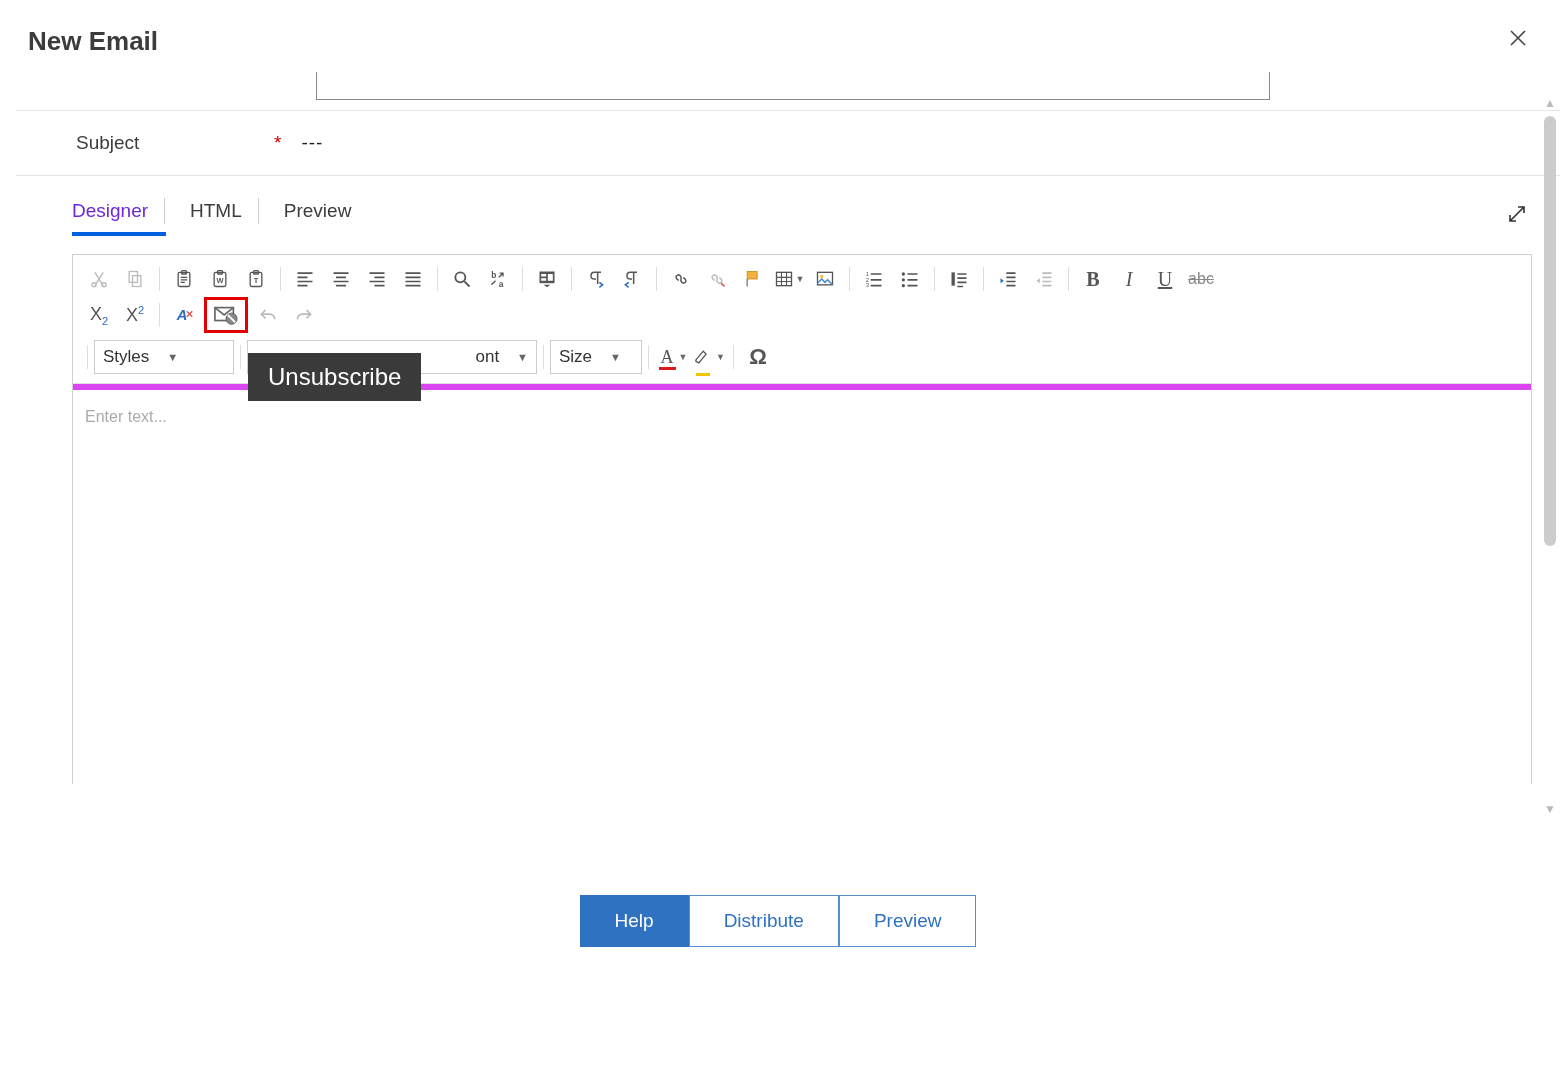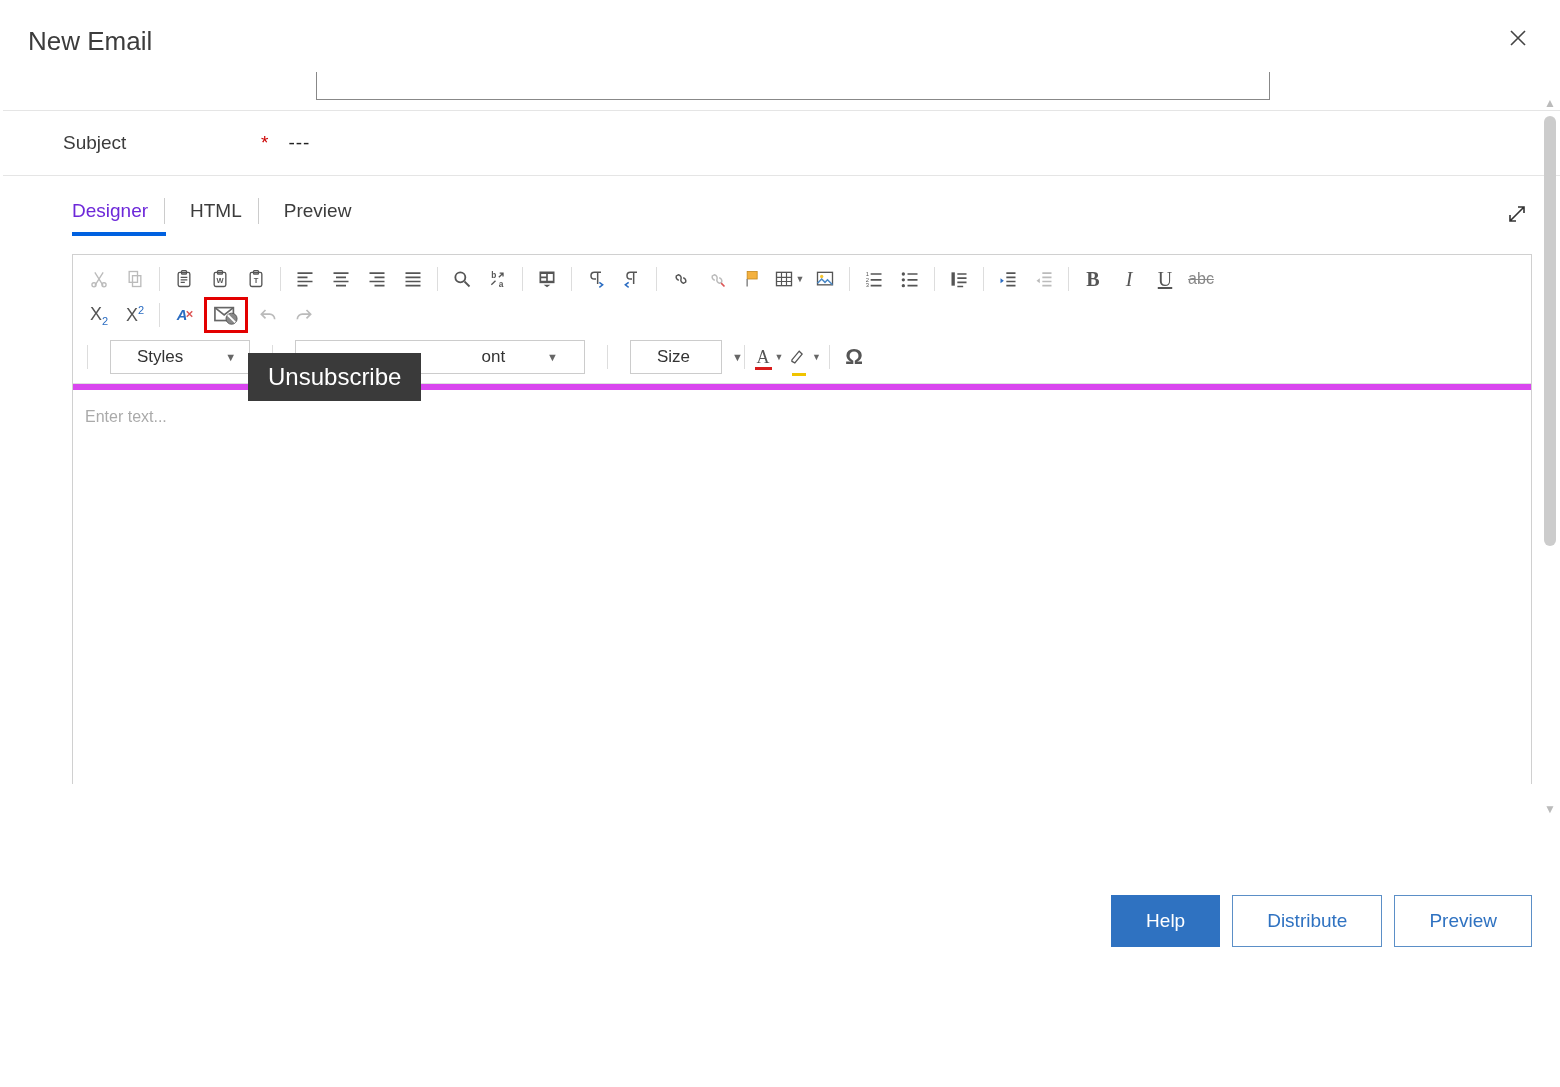--- a/index.html
+++ b/index.html
@@ -14,21 +14,21 @@
     position: relative;
   }
   .header {
     display: flex;
     justify-content: space-between;
     align-items: center;
     padding: 24px 28px 18px 28px;
   }
   .header h1 {
     font-size: 26px;
-    font-weight: 400;
+    font-weight: 700;
     color: #3c3c3c;
   }
   .close-x {
     font-size: 22px;
     color: #555;
     cursor: pointer;
     padding: 4px;
   }
   .top-border-input {
     position: absolute;
@@ -40,21 +40,21 @@
     border-top: none;
     background: #fff;
   }
   .subject-row {
     display: flex;
     align-items: center;
     border-top: 1px solid #e5e5e5;
     border-bottom: 1px solid #e5e5e5;
     padding: 0 28px;
     height: 66px;
-    margin-left: 3px;
+    margin-left: 16px;
     margin-top: 34px;
   }
   .subject-row .label {
     width: 230px;
     padding-left: 32px;
     font-size: 19px;
     color: #3c3c3c;
   }
   .subject-row .required {
     color: #c00;
@@ -142,27 +142,26 @@
     justify-content: center;
     height: 36px;
     width: 44px;
     margin: 0 2px;
   }
   .dropdown {
     display: inline-flex;
     align-items: center;
     border: 1px solid #ccc;
     height: 34px;
-    padding: 0 26px;
-    margin: 0 16px;
+    padding: 0 8px;
+    margin: 0 0;
     background: #fff;
     cursor: pointer;
     font-size: 17px;
     color: #333;
-    gap: 24px;
   }
   .dropdown .caret {
     margin-left: 18px;
     font-size: 11px;
     color: #666;
   }
   .tooltip {
     position: absolute;
     background: #3a3a3a;
     color: #fff;
@@ -185,22 +184,22 @@
     height: 720px;
   }
   .scroll-arrow { color:#bbb; font-size:12px; text-align:center; cursor:pointer; height:14px; }
   .scroll-thumb { background:#ccc; border-radius:6px; width:12px; margin-left:2px; height:430px; margin-top:6px; }
   .footer {
     position: absolute;
     bottom: 140px;
     right: 28px;
     left: 24px;
     display: flex;
-    justify-content: flex-end;
-    gap: 12px;
+    justify-content: center;
+    gap: 0;
     padding-top: 32px;
   }
   .btn {
     font-size: 19px;
     padding: 14px 34px;
     border: 1px solid #5b8fc7;
     background: #fff;
     color: #2f72c1;
     cursor: pointer;
   }

